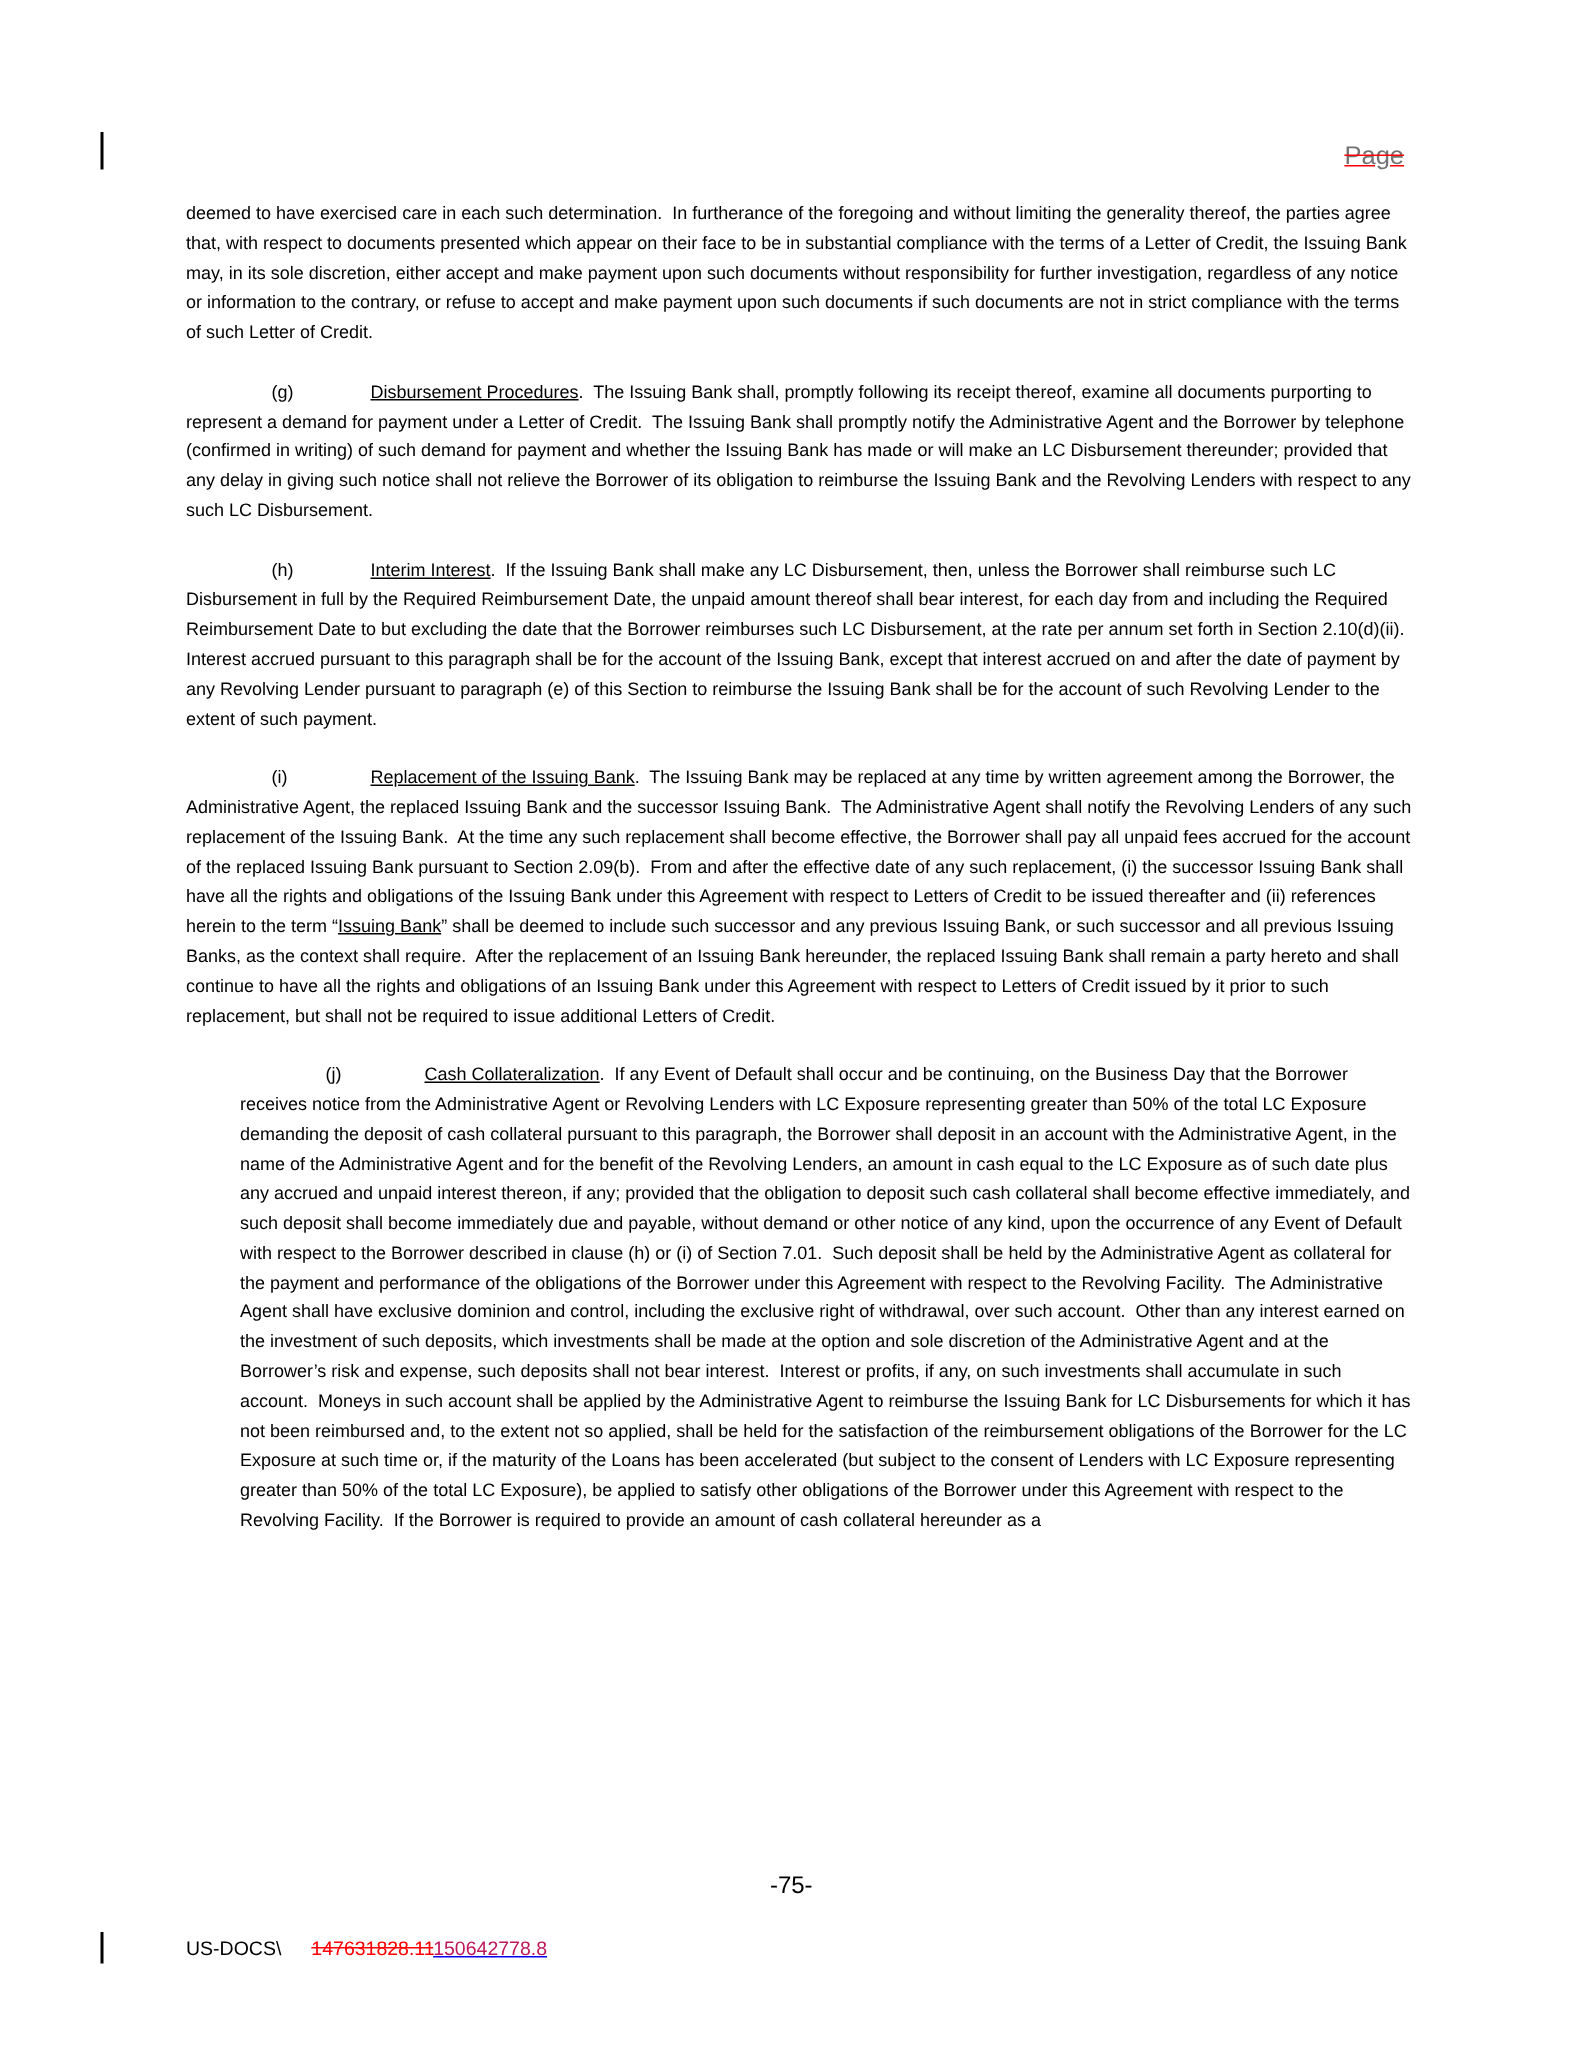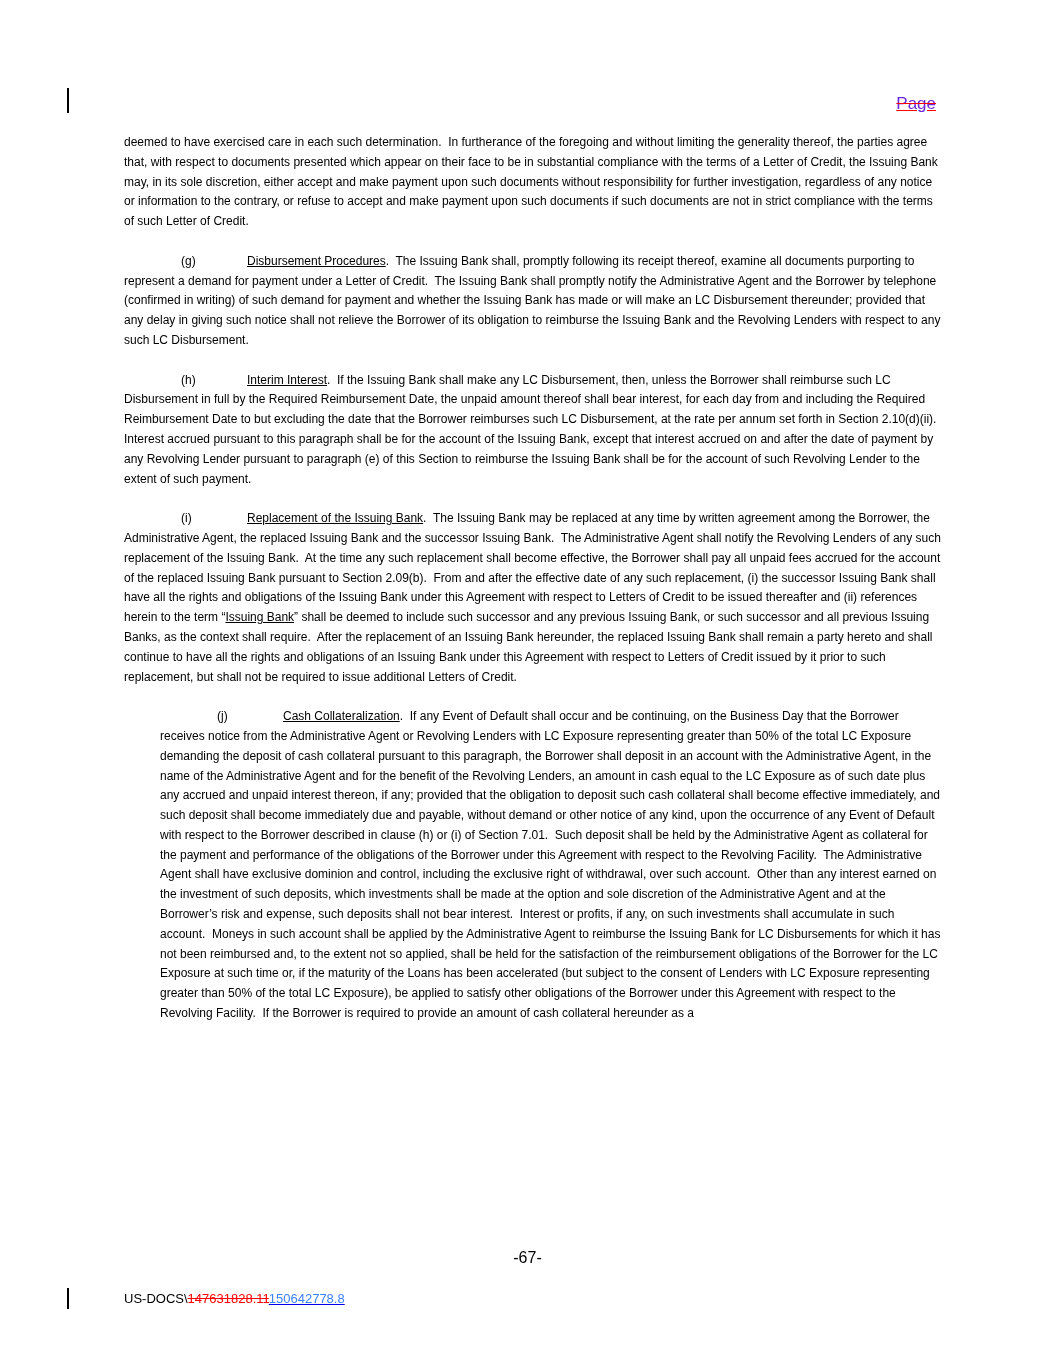--- a/index.html
+++ b/index.html
@@ -18,21 +18,21 @@
     left: 67px; width: 2px;
     background: #000;
   }
   .change-bar.top { top: 88px; height: 25px; }
   .change-bar.bottom { top: 1288px; height: 21px; }
 
   .header-del {
     position: absolute;
     top: 94px; right: 119px;
     font-size: 17px;
-    color: #6d28d9;
+    color: #737373;
     text-decoration: underline line-through;
     text-decoration-color: #ff0000;
   }
 
   .doc-body {
     position: absolute;
     left: 124px; top: 133px;
     width: 818px;
     font-size: 12px;
     line-height: 19.8px;
@@ -62,23 +62,24 @@
   .footer {
     position: absolute;
     left: 124px; top: 1291px;
     font-size: 13px;
     white-space: nowrap;
   }
   .footer .del {
     color: #ff0000;
     text-decoration: line-through;
     text-decoration-color: #ff0000;
+    margin-left: 20px;
   }
   .footer .ins {
-    color: #3b82f6;
+    color: #be185d;
     text-decoration: underline;
     text-decoration-color: #0000ee;
   }
 </style>
 </head>
 <body>
 
 <div class="page">
 
   <div class="change-bar top"></div>
@@ -87,17 +88,17 @@
   <div class="header-del">Page</div>
 
   <div class="doc-body">
       <p class="para"><span>deemed to have exercised care in each such determination.  In furtherance of the foregoing and without limiting the generality thereof, the parties agree that, with respect to documents presented which appear on their face to be in substantial compliance with the terms of a Letter of Credit, the Issuing Bank may, in its sole discretion, either accept and make payment upon such documents without responsibility for further investigation, regardless of any notice or information to the contrary, or refuse to accept and make payment upon such documents if such documents are not in strict compliance with the terms of such Letter of Credit.</span></p>
       <p class="para"><span class="plabel">(g)</span><span class="u">Disbursement Procedures</span><span>.  The Issuing Bank shall, promptly following its receipt thereof, examine all documents purporting to represent a demand for payment under a Letter of Credit.  The Issuing Bank shall promptly notify the Administrative Agent and the Borrower by telephone (confirmed in writing) of such demand for payment and whether the Issuing Bank has made or will make an LC Disbursement thereunder; provided that any delay in giving such notice shall not relieve the Borrower of its obligation to reimburse the Issuing Bank and the Revolving Lenders with respect to any such LC Disbursement.</span></p>
       <p class="para"><span class="plabel">(h)</span><span class="u">Interim Interest</span><span>.  If the Issuing Bank shall make any LC Disbursement, then, unless the Borrower shall reimburse such LC Disbursement in full by the Required Reimbursement Date, the unpaid amount thereof shall bear interest, for each day from and including the Required Reimbursement Date to but excluding the date that the Borrower reimburses such LC Disbursement, at the rate per annum set forth in Section 2.10(d)(ii).  Interest accrued pursuant to this paragraph shall be for the account of the Issuing Bank, except that interest accrued on and after the date of payment by any Revolving Lender pursuant to paragraph (e) of this Section to reimburse the Issuing Bank shall be for the account of such Revolving Lender to the extent of such payment.</span></p>
       <p class="para"><span class="plabel">(i)</span><span class="u">Replacement of the Issuing Bank</span><span>.  The Issuing Bank may be replaced at any time by written agreement among the Borrower, the Administrative Agent, the replaced Issuing Bank and the successor Issuing Bank.  The Administrative Agent shall notify the Revolving Lenders of any such replacement of the Issuing Bank.  At the time any such replacement shall become effective, the Borrower shall pay all unpaid fees accrued for the account of the replaced Issuing Bank pursuant to Section 2.09(b).  From and after the effective date of any such replacement, (i) the successor Issuing Bank shall have all the rights and obligations of the Issuing Bank under this Agreement with respect to Letters of Credit to be issued thereafter and (ii) references herein to the term “</span><span class="u">Issuing Bank</span><span>” shall be deemed to include such successor and any previous Issuing Bank, or such successor and all previous Issuing Banks, as the context shall require.  After the replacement of an Issuing Bank hereunder, the replaced Issuing Bank shall remain a party hereto and shall continue to have all the rights and obligations of an Issuing Bank under this Agreement with respect to Letters of Credit issued by it prior to such replacement, but shall not be required to issue additional Letters of Credit.</span></p>
       <p class="para"><span class="plabel">(j)</span><span class="u">Cash Collateralization</span><span>.  If any Event of Default shall occur and be continuing, on the Business Day that the Borrower receives notice from the Administrative Agent or Revolving Lenders with LC Exposure representing greater than 50% of the total LC Exposure demanding the deposit of cash collateral pursuant to this paragraph, the Borrower shall deposit in an account with the Administrative Agent, in the name of the Administrative Agent and for the benefit of the Revolving Lenders, an amount in cash equal to the LC Exposure as of such date plus any accrued and unpaid interest thereon, if any; provided that the obligation to deposit such cash collateral shall become effective immediately, and such deposit shall become immediately due and payable, without demand or other notice of any kind, upon the occurrence of any Event of Default with respect to the Borrower described in clause (h) or (i) of Section 7.01.  Such deposit shall be held by the Administrative Agent as collateral for the payment and performance of the obligations of the Borrower under this Agreement with respect to the Revolving Facility.  The Administrative Agent shall have exclusive dominion and control, including the exclusive right of withdrawal, over such account.  Other than any interest earned on the investment of such deposits, which investments shall be made at the option and sole discretion of the Administrative Agent and at the Borrower’s risk and expense, such deposits shall not bear interest.  Interest or profits, if any, on such investments shall accumulate in such account.  Moneys in such account shall be applied by the Administrative Agent to reimburse the Issuing Bank for LC Disbursements for which it has not been reimbursed and, to the extent not so applied, shall be held for the satisfaction of the reimbursement obligations of the Borrower for the LC Exposure at such time or, if the maturity of the Loans has been accelerated (but subject to the consent of Lenders with LC Exposure representing greater than 50% of the total LC Exposure), be applied to satisfy other obligations of the Borrower under this Agreement with respect to the Revolving Facility.  If the Borrower is required to provide an amount of cash collateral hereunder as a</span></p>
     </div>
 
-  <div class="page-number">-67-</div>
+  <div class="page-number">-75-</div>
 
   <div class="footer"><span>US-DOCS\</span><span class="del">147631828.11</span><span class="ins">150642778.8</span></div>
 
 </div>
 
 </body></html>

